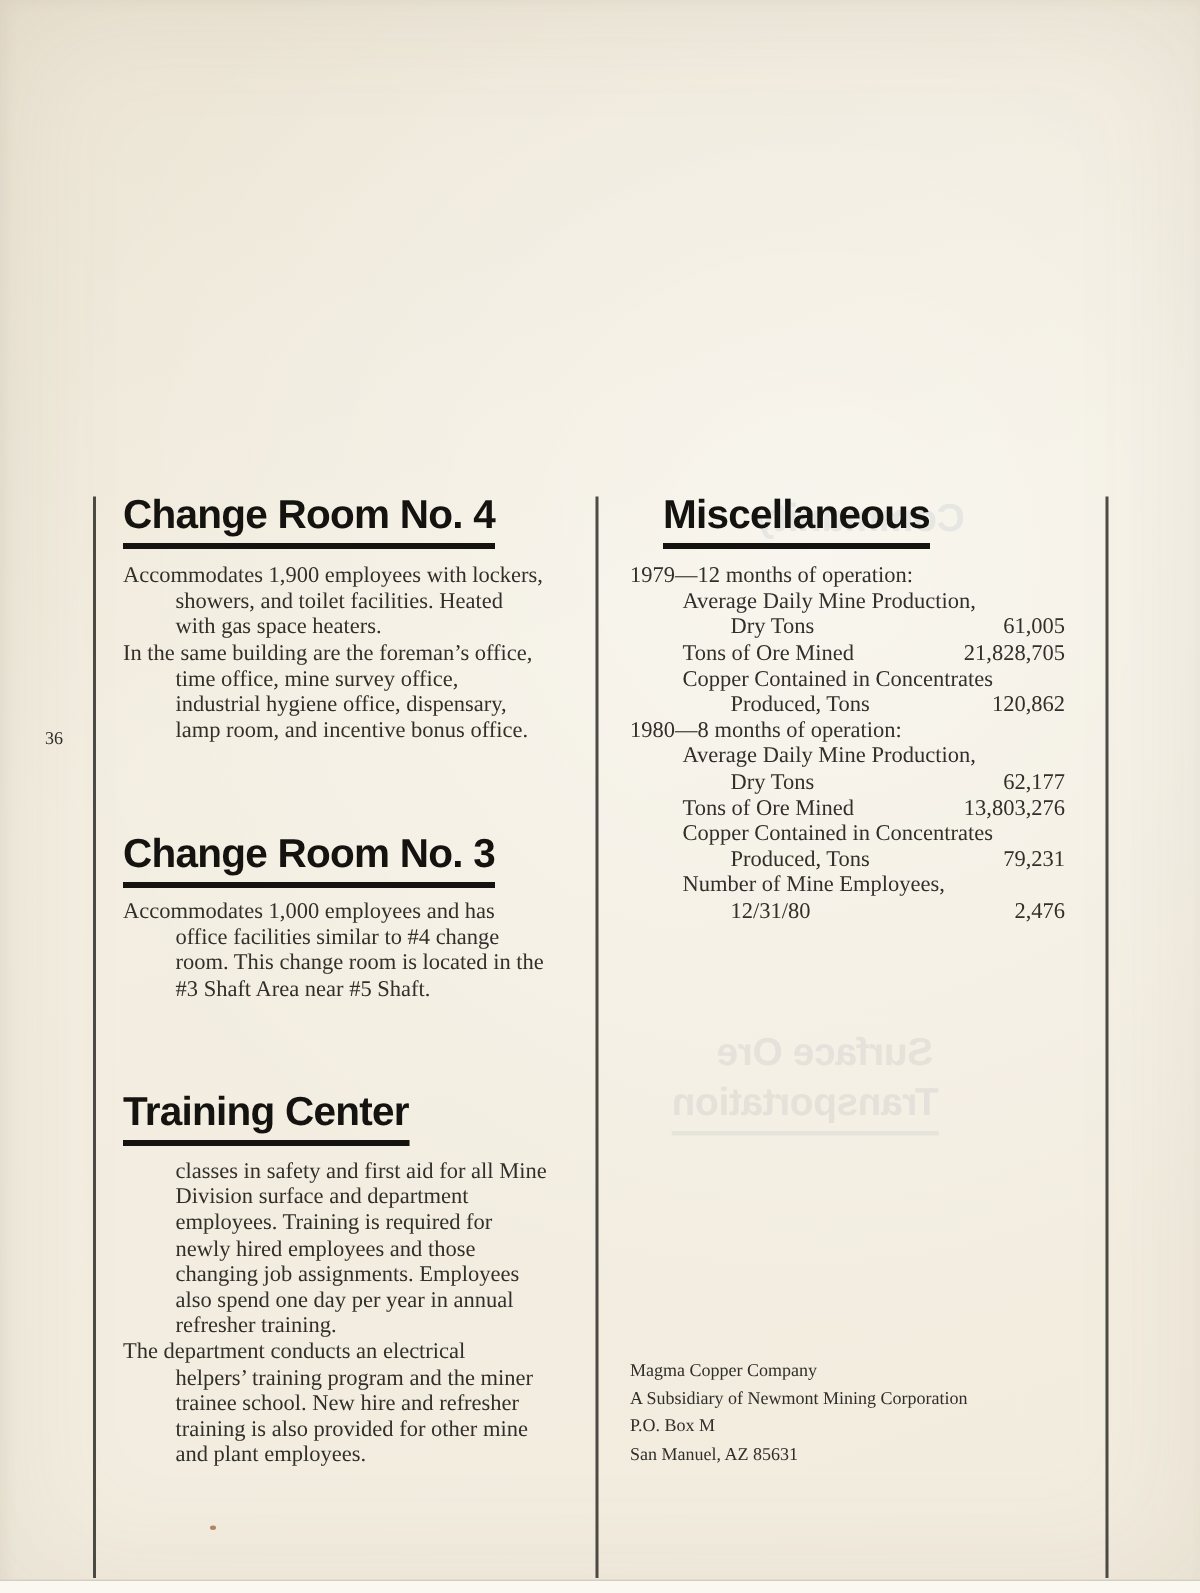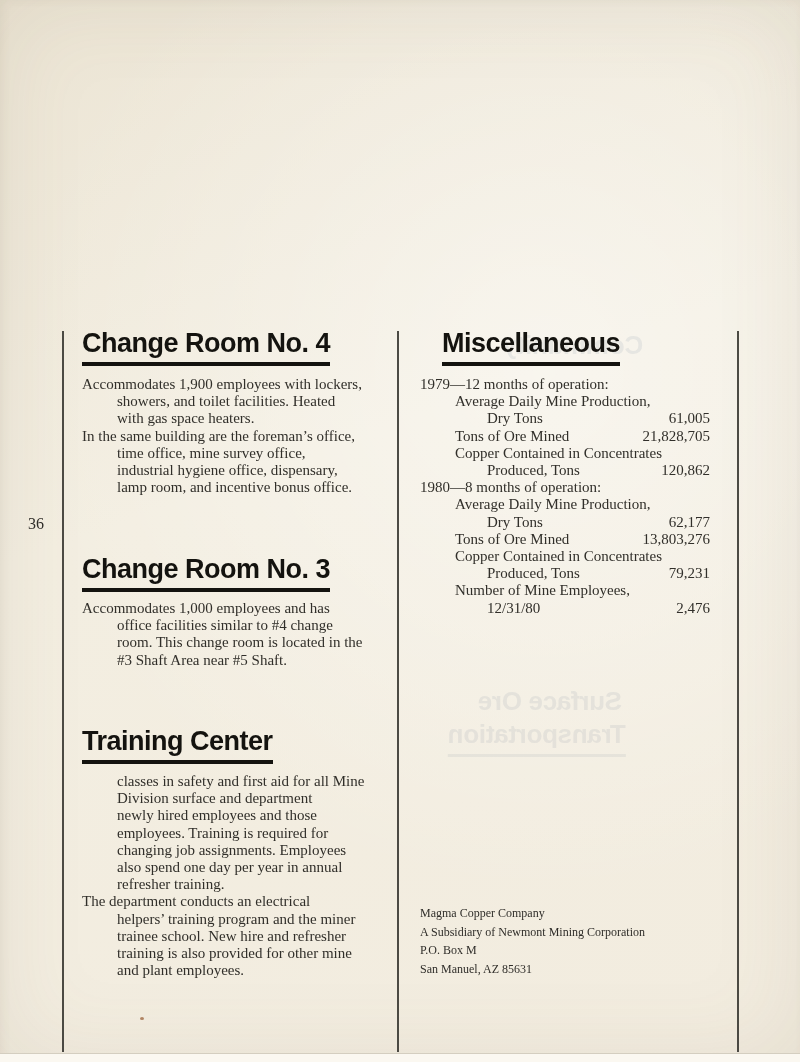--- a/index.html
+++ b/index.html
@@ -47,22 +47,22 @@
   .bline{line-height:17.2px;white-space:nowrap;color:#312f2a;}
   .aline{line-height:18.5px;font-size:12px;white-space:nowrap;color:#2f2d29;}
   .mrow{display:flex;line-height:17.2px;color:#312f2a;}
   .mrow .lbl{white-space:nowrap;}
   .mrow .val{margin-left:auto;white-space:nowrap;}
   .i1{padding-left:35px;}
   .i2{padding-left:67px;justify-content:center;}
 
   
   .page-number{
-    position:absolute;left:20px;top:515px;width:32px;
-    font-size:16px;text-align:center;color:#2f2d29;
+    position:absolute;left:20px;top:485px;width:32px;
+    font-size:12px;text-align:center;color:#2f2d29;
   }
 
   
   .ghost{
     position:absolute;margin:0;
     font-family:"Liberation Sans", sans-serif;
     font-weight:700;font-size:26px;letter-spacing:-0.3px;
     white-space:nowrap;color:rgba(92,106,134,0.10);
     transform:scaleX(-1);
   }
@@ -110,22 +110,22 @@
       <div class="bline i0"><span>Accommodates 1,000 employees and has</span></div>
       <div class="bline i1"><span>office facilities similar to #4 change</span></div>
       <div class="bline i1"><span>room. This change room is located in the</span></div>
       <div class="bline i1"><span>#3 Shaft Area near #5 Shaft.</span></div>
     </div>
 
   <h2 class="heading pos-tch">Training Center</h2>
   <div class="body pos-tcb">
       <div class="bline i1"><span>classes in safety and first aid for all Mine</span></div>
       <div class="bline i1"><span>Division surface and department</span></div>
+      <div class="bline i1"><span>employees. Training is required for</span></div>
       <div class="bline i1"><span>newly hired employees and those</span></div>
-      <div class="bline i1"><span>employees. Training is required for</span></div>
       <div class="bline i1"><span>changing job assignments. Employees</span></div>
       <div class="bline i1"><span>also spend one day per year in annual</span></div>
       <div class="bline i1"><span>refresher training.</span></div>
       <div class="bline i0"><span>The department conducts an electrical</span></div>
       <div class="bline i1"><span>helpers’ training program and the miner</span></div>
       <div class="bline i1"><span>trainee school. New hire and refresher</span></div>
       <div class="bline i1"><span>training is also provided for other mine</span></div>
       <div class="bline i1"><span>and plant employees.</span></div>
     </div>
 

